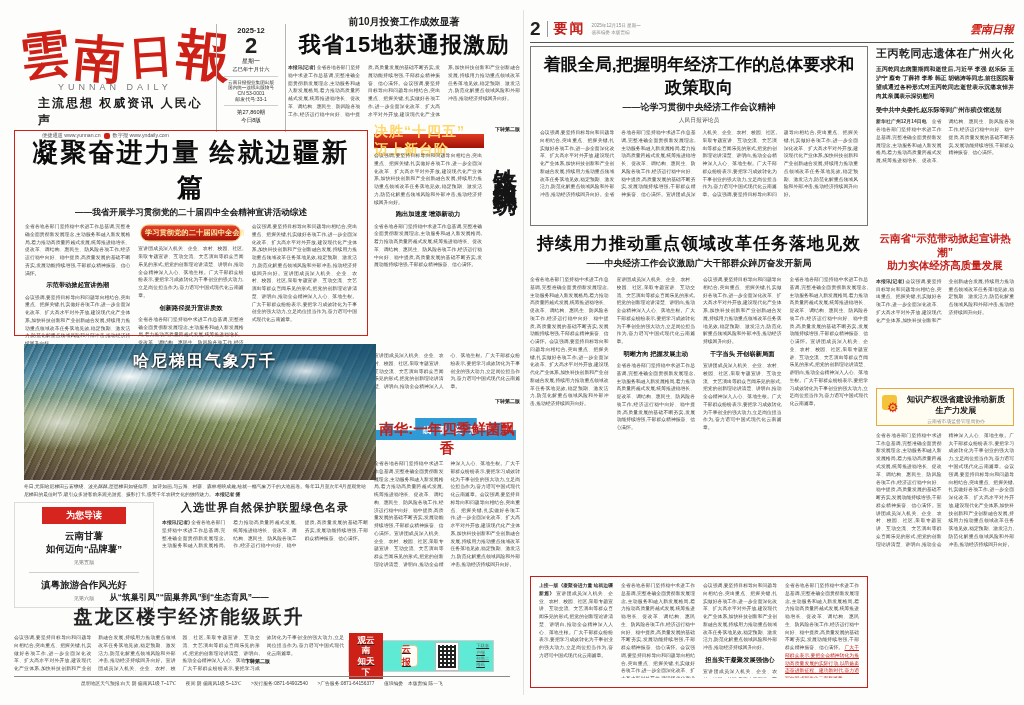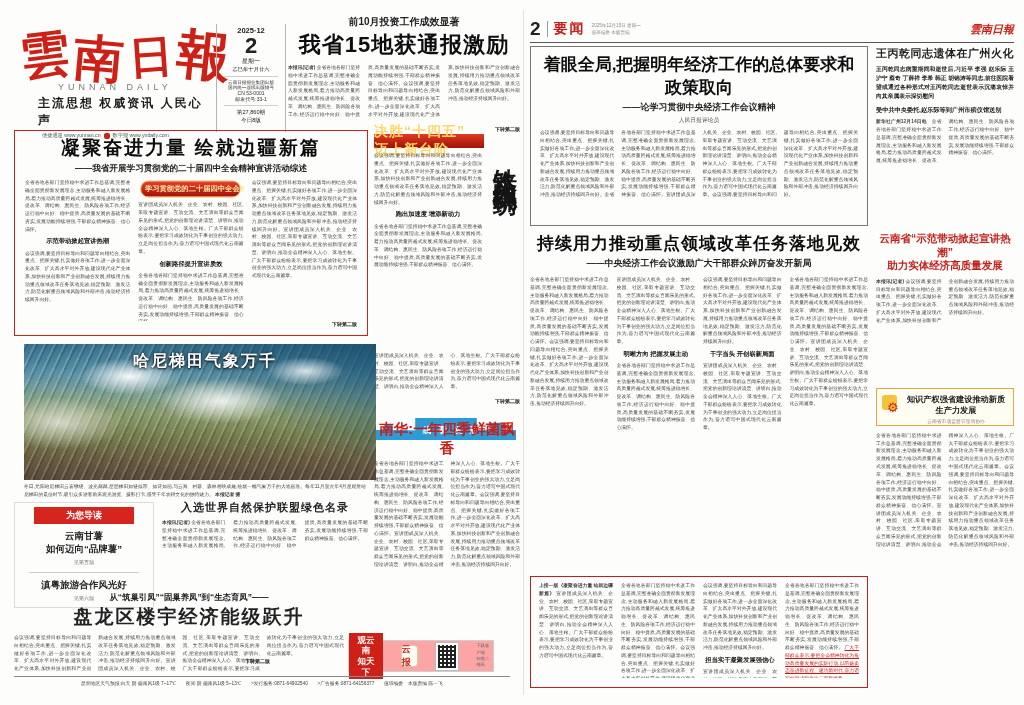--- a/index.html
+++ b/index.html
@@ -78,21 +78,21 @@
   <div class="abs" style="left:288px;top:15px;width:232px;height:113px;">
     <div class="center" style="font-size:10px;font-weight:bold;">前10月投资工作成效显著</div>
     <div class="center" style="font-size:22px;font-weight:900;letter-spacing:1px;color:#0e0e0e;margin:1px 0 4px;">我省15地获通报激励</div>
     <div class="fill cols3" style="height:60px;">
       <span class="lede">本报讯(记者) </span><span>全省各地各部门坚持稳中求进工作总基调,完整准确全面贯彻新发展理念,主动服务和融入新发展格局,着力推动高质量跨越式发展,统筹推进稳增长、促改革、调结构、惠民生、防风险各项工作,经济运行稳中向好、稳中提质,高质量发展的基础不断夯实,发展动能持续增强,干部群众精神振奋、信心满怀。</span><span>会议强调,要坚持目标导向和问题导向相结合,突出重点、把握关键,扎实做好各项工作,进一步全面深化改革、扩大高水平对外开放,建设现代化产业体系,加快科技创新和产业创新融合发展,持续用力推动重点领域改革任务落地见效,稳定预期、激发活力,防范化解重点领域风险和外部冲击,推动经济持续回升向好。</span>
     </div>
     <div class="jump" style="margin-top:2px;">下转第二版</div>
   </div>
 
   <div class="abs" style="left:14px;top:130px;width:354px;height:206px;border:1.5px solid #cc2218;padding:4px 10px;box-sizing:border-box;">
-    <div class="center" style="font-size:19px;font-weight:900;letter-spacing:2px;color:#0d0d0d;">凝聚奋进力量 绘就边疆新篇</div>
+    <div class="center" style="font-size:26px;font-weight:900;letter-spacing:2px;color:#0d0d0d;">凝聚奋进力量 绘就边疆新篇</div>
     <div class="center" style="font-size:8.6px;font-weight:bold;color:#222;margin:2px 0 4px;">——我省开展学习贯彻党的二十届四中全会精神宣讲活动综述</div>
     <div class="colrow" style="height:142px;">
       <div class="fill">
         <span>全省各地各部门坚持稳中求进工作总基调,完整准确全面贯彻新发展理念,主动服务和融入新发展格局,着力推动高质量跨越式发展,统筹推进稳增长、促改革、调结构、惠民生、防风险各项工作,经济运行稳中向好、稳中提质,高质量发展的基础不断夯实,发展动能持续增强,干部群众精神振奋、信心满怀。</span>
         <div class="sub">示范带动掀起宣讲热潮</div>
         <span>会议强调,要坚持目标导向和问题导向相结合,突出重点、把握关键,扎实做好各项工作,进一步全面深化改革、扩大高水平对外开放,建设现代化产业体系,加快科技创新和产业创新融合发展,持续用力推动重点领域改革任务落地见效,稳定预期、激发活力,防范化解重点领域风险和外部冲击,推动经济持续回升向好。</span>
       </div>
       <div class="fill">
         <div class="badge">学习贯彻党的二十届四中全会精神</div>
         <span>宣讲团成员深入机关、企业、农村、校园、社区,采取专题宣讲、互动交流、文艺演出等群众喜闻乐见的形式,把党的创新理论讲清楚、讲明白,推动全会精神深入人心、落地生根。广大干部群众纷纷表示,要把学习成效转化为干事创业的强大动力,立足岗位担当作为,奋力谱写中国式现代化云南篇章。</span>
@@ -120,21 +120,21 @@
 
   <div class="abs photo" style="left:24px;top:344px;width:342px;height:136px;">
     <div class="center" style="font-size:16px;font-weight:900;color:#fff;text-shadow:0 0 4px rgba(0,0,0,.7),0 1px 2px rgba(0,0,0,.8);padding-top:7px;letter-spacing:2px;">哈尼梯田气象万千</div>
   </div>
   <div class="abs fill" style="left:24px;top:483px;width:342px;height:15px;">
     <span>冬日,元阳哈尼梯田云雾缭绕、波光粼粼,层层梯田如链似带、如诗如画,与云海、村寨、森林相映成趣,绘就一幅气象万千的大地画卷。每年11月至次年4月是观赏哈尼梯田的最佳时节,吸引众多游客前来观光游览、摄影打卡,感受千年农耕文化的独特魅力。</span>
     <span class="lede">本报记者 摄</span>
   </div>
 
   <div class="abs" style="left:14px;top:502px;width:140px;height:106px;border:1px solid #dcdcdc;box-sizing:border-box;">
-    <div class="center" style="width:100px;margin:4px auto 6px;background:#d6251f;color:#fff;font-weight:bold;font-size:9px;padding:2px 0;">为您导读</div>
+    <div class="center" style="width:84px;margin:4px auto 6px;background:#d6251f;color:#fff;font-weight:bold;font-size:9px;padding:2px 0;">为您导读</div>
     <div class="center" style="font-size:9.5px;font-weight:900;white-space:pre-line;line-height:1.35;">云南甘薯
 如何迈向“品牌薯”</div>
     <div class="center" style="font-size:5.2px;color:#777;margin:3px 0 6px;">见第五版</div>
     <hr class="hrule" style="margin:4px 14px;">
     <div class="center" style="font-size:9.5px;font-weight:900;margin-top:6px;">滇粤旅游合作风光好</div>
     <div class="center" style="font-size:5.2px;color:#777;margin-top:3px;">见第六版</div>
   </div>
 
   <div class="abs" style="left:162px;top:500px;width:206px;">
     <div class="center" style="font-size:11px;font-weight:900;letter-spacing:1px;">入选世界自然保护联盟绿色名录</div>
@@ -151,21 +151,21 @@
     </div>
   </div>
   <div class="abs jump" style="left:190px;top:658px;width:80px;">下转第二版</div>
 
   <div class="abs skyline" style="left:376px;top:418px;width:140px;height:18px;">一线看发展</div>
   <div class="abs center" style="left:374px;top:420px;width:146px;font-size:14.5px;font-weight:900;color:#c4201b;">南华:一年四季鲜菌飘香</div>
   <div class="abs fill cols2" style="left:374px;top:460px;width:146px;height:174px;">
     <span>全省各地各部门坚持稳中求进工作总基调,完整准确全面贯彻新发展理念,主动服务和融入新发展格局,着力推动高质量跨越式发展,统筹推进稳增长、促改革、调结构、惠民生、防风险各项工作,经济运行稳中向好、稳中提质,高质量发展的基础不断夯实,发展动能持续增强,干部群众精神振奋、信心满怀。</span><span>宣讲团成员深入机关、企业、农村、校园、社区,采取专题宣讲、互动交流、文艺演出等群众喜闻乐见的形式,把党的创新理论讲清楚、讲明白,推动全会精神深入人心、落地生根。广大干部群众纷纷表示,要把学习成效转化为干事创业的强大动力,立足岗位担当作为,奋力谱写中国式现代化云南篇章。</span><span>会议强调,要坚持目标导向和问题导向相结合,突出重点、把握关键,扎实做好各项工作,进一步全面深化改革、扩大高水平对外开放,建设现代化产业体系,加快科技创新和产业创新融合发展,持续用力推动重点领域改革任务落地见效,稳定预期、激发活力,防范化解重点领域风险和外部冲击,推动经济持续回升向好。</span>
   </div>
 
-  <div class="abs" style="left:348px;top:640px;width:146px;height:32px;border:1px solid #cfcfcf;display:flex;align-items:center;justify-content:center;gap:18px;background:#fca5a5;box-sizing:border-box;">
+  <div class="abs" style="left:348px;top:640px;width:146px;height:32px;border:1px solid #cfcfcf;display:flex;align-items:center;justify-content:center;gap:18px;background:#5eead4;box-sizing:border-box;text-decoration:underline;">
     <div class="center" style="background:#cd2016;color:#fff;font-weight:900;font-size:8.5px;line-height:1.25;padding:2px 7px;">
       <div>观云南</div>
       <div>知天下</div>
     </div>
     <div style="width:20px;height:20px;border:1px solid #d9c9a0;border-radius:4px;display:flex;align-items:center;justify-content:center;font-size:9px;font-weight:900;color:#cd2016;background:#fffdf6;">云报</div>
     <div class="qr"></div>
     <div style="font-size:4.3px;color:#666;line-height:1.5;">
       <div>下载客户端</div>
       <div>扫描二维码</div>
     </div>

